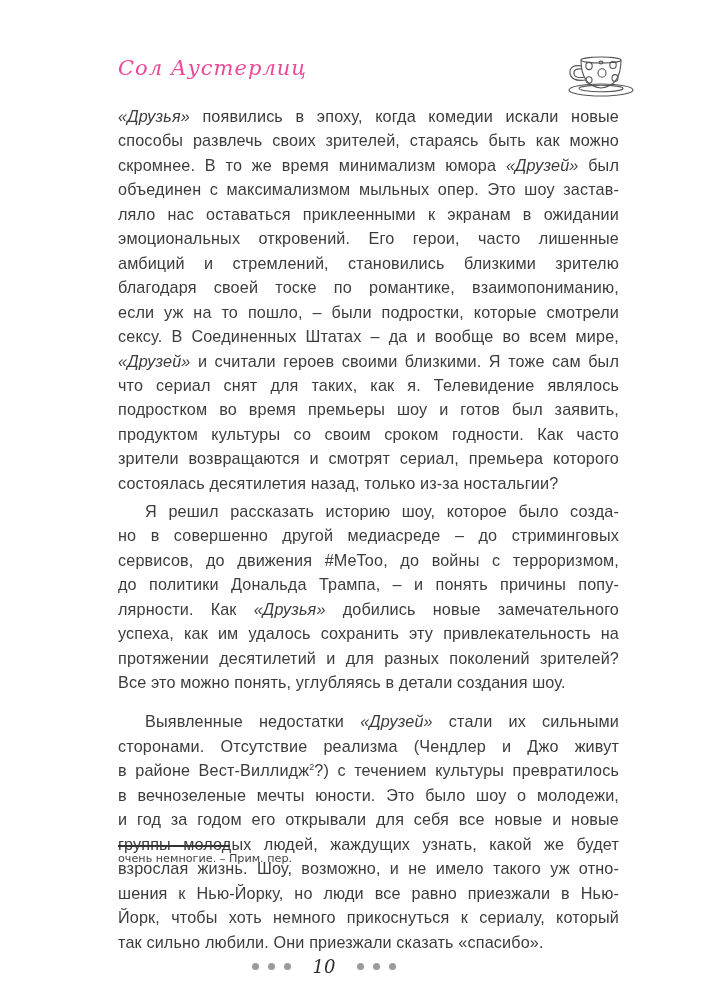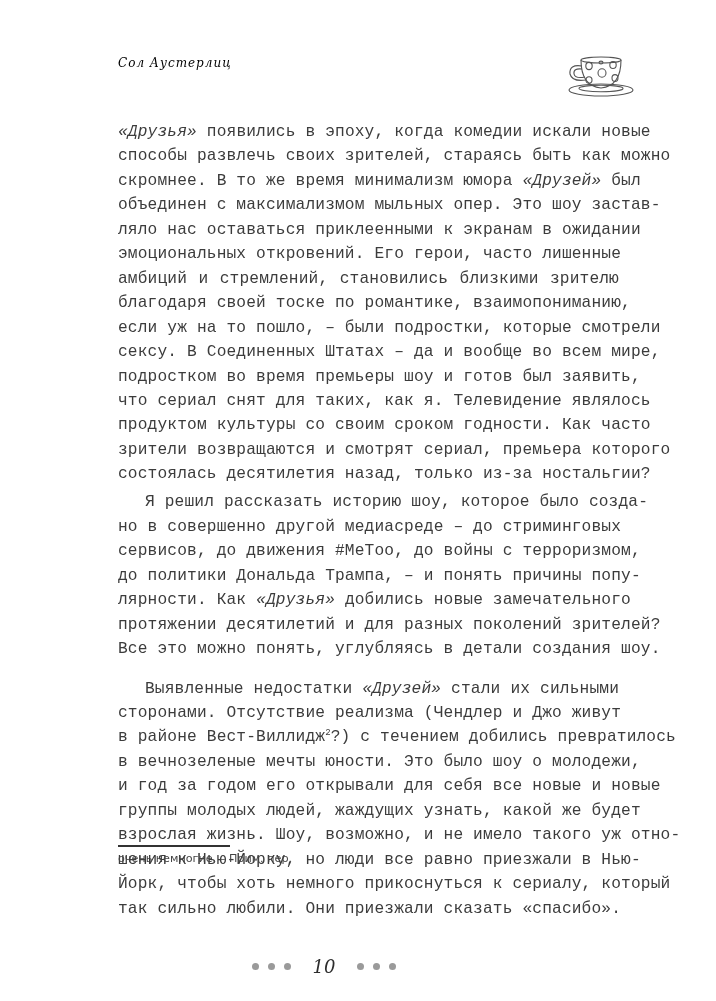--- a/index.html
+++ b/index.html
@@ -3,28 +3,28 @@
 <meta charset="utf-8">
 <style>
   html, body { margin:0; padding:0; }
   body {
     width:716px; height:1001px; background:#ffffff; position:relative; overflow:hidden;
     color:#3a3a3a;
   }
   .running-head {
     position:absolute; left:118px; top:56px;
     font-family:"DejaVu Serif", serif; font-style:italic;
-    font-size:12px; color:#000000; letter-spacing:1px;
+    font-size:21px; color:#ec4899; letter-spacing:1px;
   }
   .cup {
     position:absolute; left:557px; top:50px; width:84px; height:52px;
   }
   .body-text {
-    position:absolute; left:118px; top:120px; width:501px;
-    font-family:Liberation Mono, monospace; font-size:16.2px; line-height:24.45px;
+    position:absolute; left:118px; top:104px; width:501px;
+    font-family:Liberation Sans, sans-serif; font-size:16.2px; line-height:24.45px;
     color:#3c3c3c; text-align:justify; letter-spacing:0.15px;
   }
   .body-text .line { display:block; text-align:justify; text-align-last:justify; white-space:nowrap; }
   .body-text .line.last { text-align-last:left; }
   .body-text .line.indent { padding-left:27px; }
   .body-text em { font-style:italic; }
   .footnote-rule {
     position:absolute; left:118px; top:845px; width:112px; height:1.5px; background:#333;
   }
   .footnote {
@@ -75,39 +75,41 @@
       <span class="line"><em>«Друзья»</em><span> появились в эпоху, когда комедии искали новые</span></span>
       <span class="line"><span>способы развлечь своих зрителей, стараясь быть как можно</span></span>
       <span class="line"><span>скромнее. В то же время минимализм юмора </span><em>«Друзей»</em><span> был</span></span>
       <span class="line"><span>объединен с максимализмом мыльных опер. Это шоу застав-</span></span>
       <span class="line"><span>ляло нас оставаться приклеенными к экранам в ожидании</span></span>
       <span class="line"><span>эмоциональных откровений. Его герои, часто лишенные</span></span>
       <span class="line"><span>амбиций и стремлений, становились близкими зрителю</span></span>
       <span class="line"><span>благодаря своей тоске по романтике, взаимопониманию,</span></span>
       <span class="line"><span>если уж на то пошло, – были подростки, которые смотрели</span></span>
       <span class="line"><span>сексу. В Соединенных Штатах – да и вообще во всем мире,</span></span>
+      <span class="line"><em>«Друзей»</em><span> и считали героев своими близкими. Я тоже сам был</span></span>
+      <span class="line"><span>что сериал снят для таких, как я. Телевидение являлось</span></span>
       <span class="line"><span>подростком во время премьеры шоу и готов был заявить,</span></span>
-      <span class="line"><span>что сериал снят для таких, как я. Телевидение являлось</span></span>
       <span class="line"><span>продуктом культуры со своим сроком годности. Как часто</span></span>
       <span class="line"><span>зрители возвращаются и смотрят сериал, премьера которого</span></span>
       <span class="line last"><span>состоялась десятилетия назад, только из-за ностальгии?</span></span>
     </div>
     <div style="margin-bottom: 15px;">
       <span class="line indent"><span>Я решил рассказать историю шоу, которое было созда-</span></span>
       <span class="line"><span>но в совершенно другой медиасреде – до стриминговых</span></span>
       <span class="line"><span>сервисов, до движения #MeToo, до войны с терроризмом,</span></span>
       <span class="line"><span>до политики Дональда Трампа, – и понять причины попу-</span></span>
       <span class="line"><span>лярности. Как </span><em>«Друзья»</em><span> добились новые замечательного</span></span>
+      <span class="line"><span>успеха, как им удалось сохранить эту привлекательность на</span></span>
       <span class="line"><span>протяжении десятилетий и для разных поколений зрителей?</span></span>
       <span class="line last"><span>Все это можно понять, углубляясь в детали создания шоу.</span></span>
     </div>
     <div style="margin-bottom: 0;">
       <span class="line indent"><span>Выявленные недостатки </span><em>«Друзей»</em><span> стали их сильными</span></span>
       <span class="line"><span>сторонами. Отсутствие реализма (Чендлер и Джо живут</span></span>
-      <span class="line"><span>в районе Вест-Виллидж</span><sup>2</sup><span>?) с течением добились превратилось</span></span>
+      <span class="line"><span>в районе Вест-Виллидж</span><sup>2</sup><span>?) с течением культуры превратилось</span></span>
       <span class="line"><span>в вечнозеленые мечты юности. Это было шоу о молодежи,</span></span>
       <span class="line"><span>и год за годом его открывали для себя все новые и новые</span></span>
       <span class="line"><span>группы молодых людей, жаждущих узнать, какой же будет</span></span>
       <span class="line"><span>взрослая жизнь. Шоу, возможно, и не имело такого уж отно-</span></span>
       <span class="line"><span>шения к Нью-Йорку, но люди все равно приезжали в Нью-</span></span>
       <span class="line"><span>Йорк, чтобы хоть немного прикоснуться к сериалу, который</span></span>
       <span class="line last"><span>так сильно любили. Они приезжали сказать «спасибо».</span></span>
     </div>
   </div>
 

